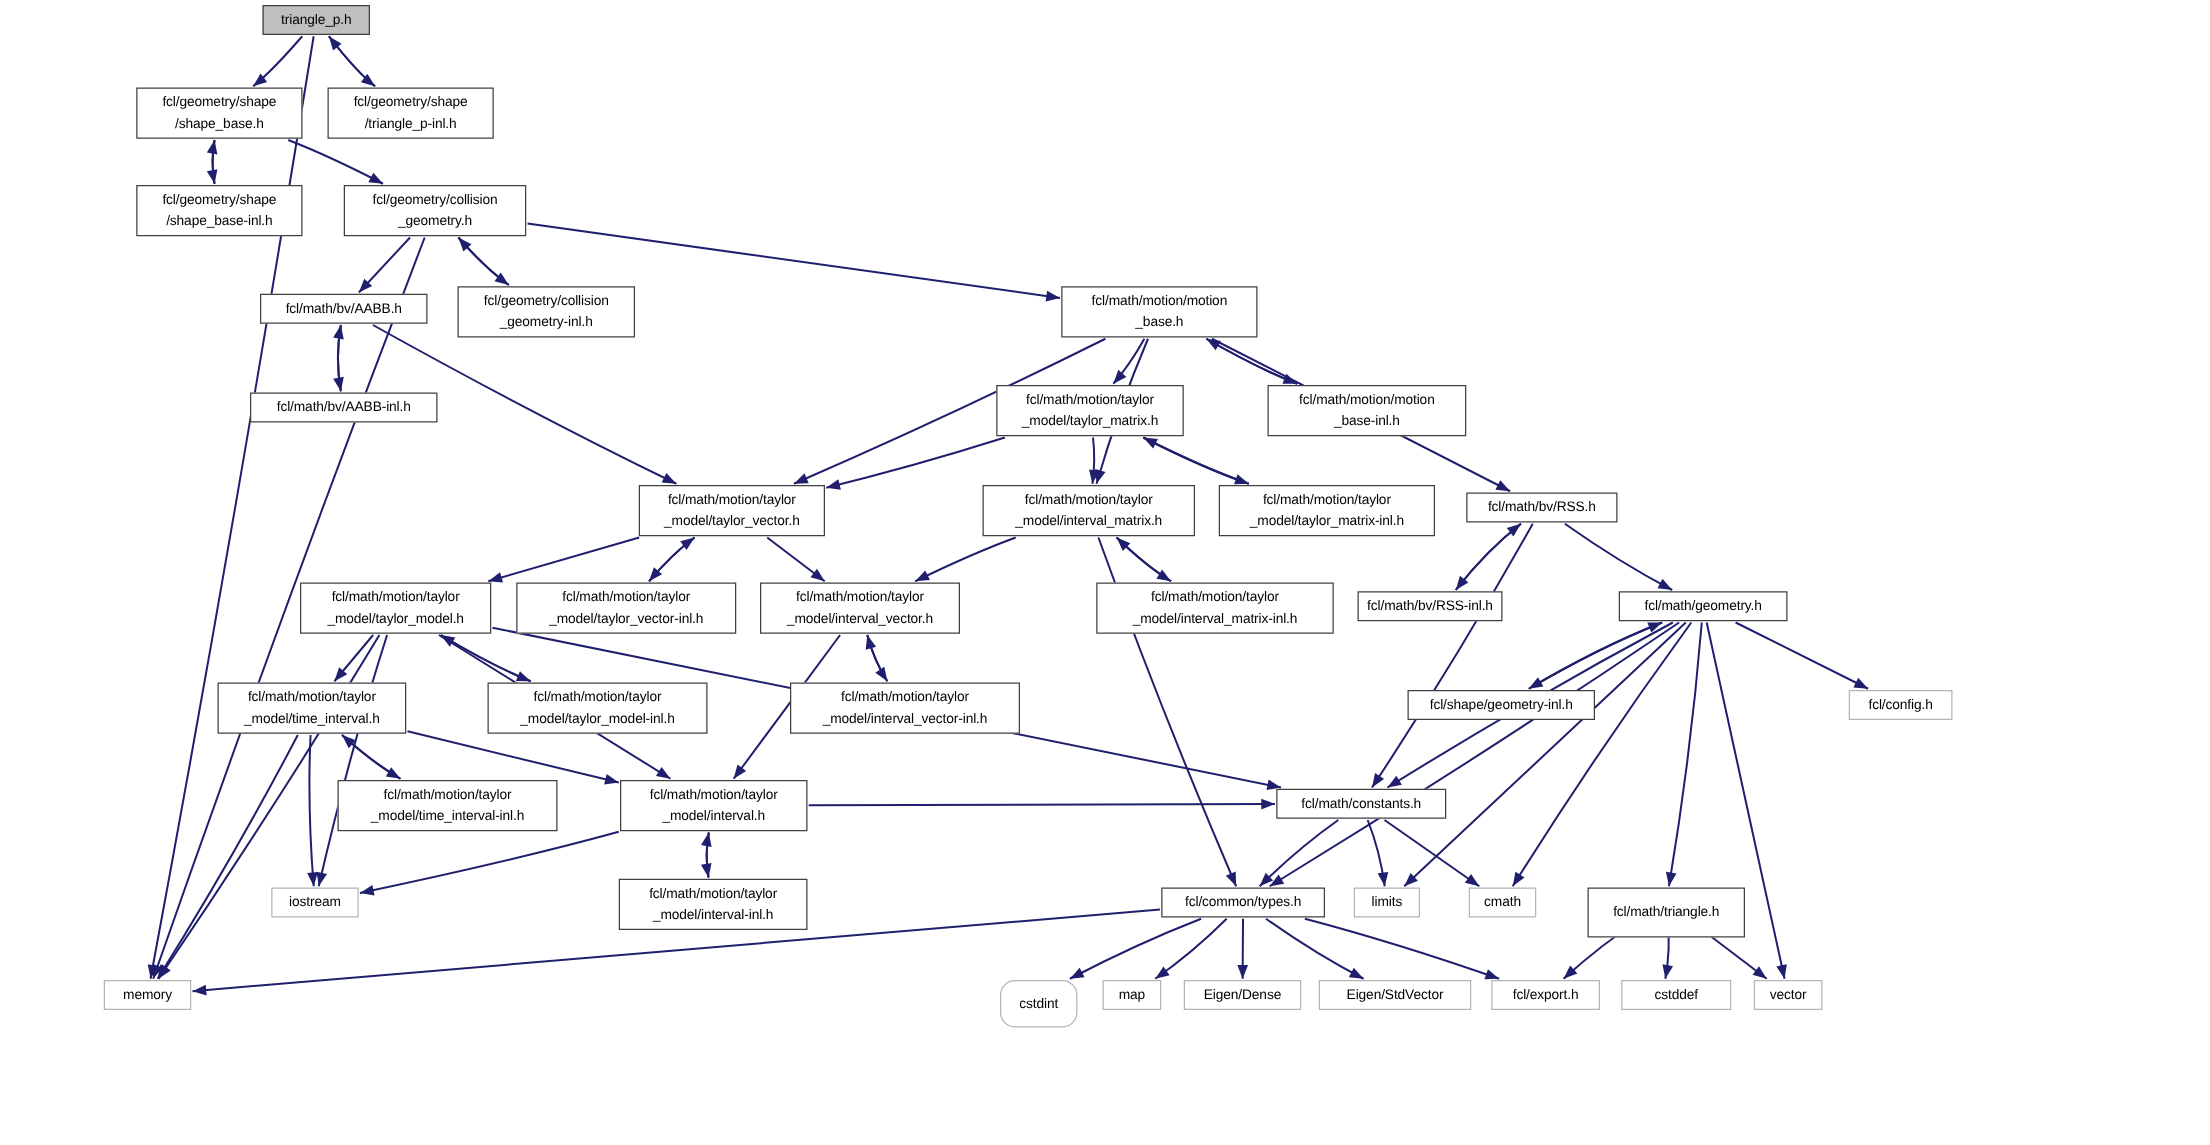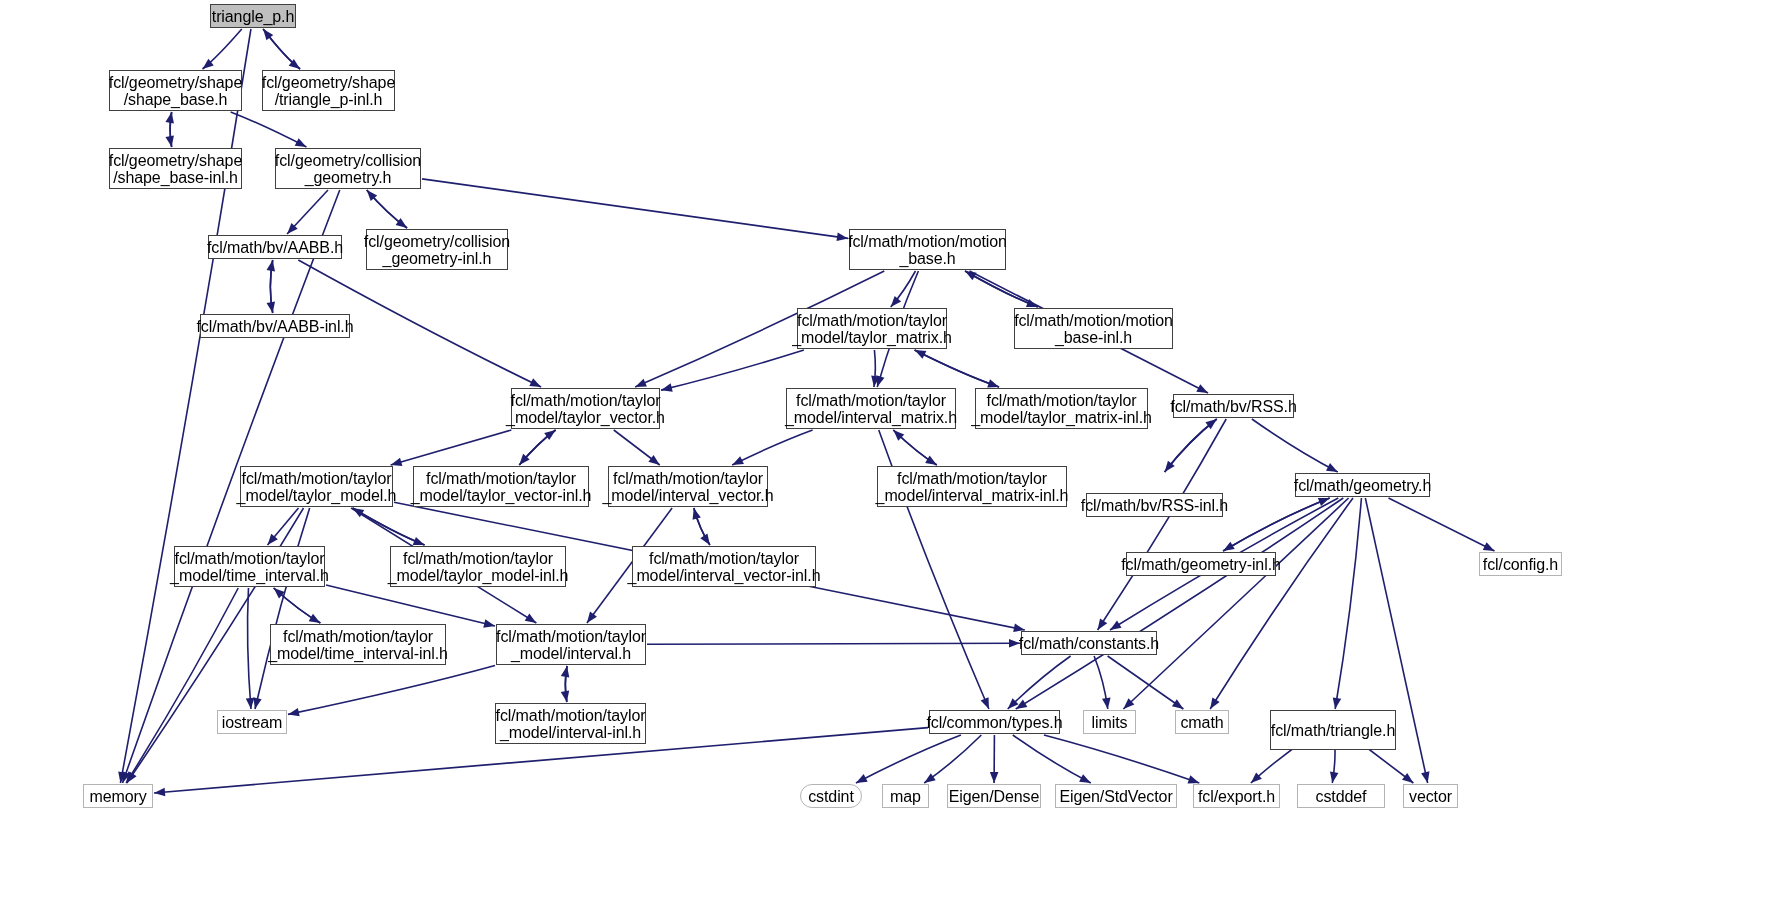--- a/index.html
+++ b/index.html
@@ -34,21 +34,21 @@
   .node {
     position: absolute;
     box-sizing: border-box;
     display: flex;
     align-items: center;
     justify-content: center;
     text-align: center;
     background: #ffffff;
     border: 1.6px solid #404040;
     color: #000000;
-    font-size: 16px;
+    font-size: 11px;
     line-height: 17px;
     letter-spacing: -0.1px;
     white-space: pre;
     z-index: 2;
   }
   .node.system {
     border: 1.3px solid #b4b4b4;
   }
   .node.current {
     background: #bfbfbf;
@@ -245,43 +245,43 @@
 _model/taylor_matrix-inl.h</div>
       <div class="node" style="left: 1173px; top: 394px; width: 121px; height: 24px;">fcl/math/bv/RSS.h</div>
       <div class="node" style="left: 240px; top: 466px; width: 153px; height: 41px;">fcl/math/motion/taylor
 _model/taylor_model.h</div>
       <div class="node" style="left: 413px; top: 466px; width: 176px; height: 41px;">fcl/math/motion/taylor
 _model/taylor_vector-inl.h</div>
       <div class="node" style="left: 608px; top: 466px; width: 160px; height: 41px;">fcl/math/motion/taylor
 _model/interval_vector.h</div>
       <div class="node" style="left: 877px; top: 466px; width: 190px; height: 41px;">fcl/math/motion/taylor
 _model/interval_matrix-inl.h</div>
-      <div class="node" style="left: 1086px; top: 473px; width: 137px; height: 24px; margin-top: 20px;">fcl/math/bv/RSS-inl.h</div>
+      <div class="node" style="left: 1086px; top: 473px; width: 116px; height: 24px;">fcl/math/bv/RSS-inl.h</div>
       <div class="node" style="left: 1295px; top: 473px; width: 135px; height: 24px;">fcl/math/geometry.h</div>
       <div class="node" style="left: 174px; top: 546px; width: 151px; height: 41px;">fcl/math/motion/taylor
 _model/time_interval.h</div>
       <div class="node" style="left: 390px; top: 546px; width: 176px; height: 41px;">fcl/math/motion/taylor
 _model/taylor_model-inl.h</div>
       <div class="node" style="left: 632px; top: 546px; width: 184px; height: 41px;">fcl/math/motion/taylor
 _model/interval_vector-inl.h</div>
-      <div class="node" style="left: 1126px; top: 552px; width: 150px; height: 24px;">fcl/math/geometry-inl.h</div>
+      <div class="node" style="left: 1126px; top: 552px; width: 150px; height: 24px;">fcl/shape/geometry-inl.h</div>
       <div class="node system" style="left: 1479px; top: 552px; width: 83px; height: 24px;">fcl/config.h</div>
       <div class="node" style="left: 270px; top: 624px; width: 176px; height: 41px;">fcl/math/motion/taylor
 _model/time_interval-inl.h</div>
       <div class="node" style="left: 496px; top: 624px; width: 150px; height: 41px;">fcl/math/motion/taylor
 _model/interval.h</div>
       <div class="node" style="left: 1021px; top: 631px; width: 136px; height: 24px;">fcl/math/constants.h</div>
       <div class="node system" style="left: 217px; top: 710px; width: 70px; height: 24px;">iostream</div>
       <div class="node" style="left: 495px; top: 703px; width: 151px; height: 41px;">fcl/math/motion/taylor
 _model/interval-inl.h</div>
       <div class="node" style="left: 929px; top: 710px; width: 131px; height: 24px;">fcl/common/types.h</div>
       <div class="node system" style="left: 1083px; top: 710px; width: 53px; height: 24px;">limits</div>
       <div class="node system" style="left: 1175px; top: 710px; width: 54px; height: 24px;">cmath</div>
       <div class="node" style="left: 1270px; top: 710px; width: 126px; height: 40px;">fcl/math/triangle.h</div>
-      <div class="node system" style="left: 800px; top: 784px; width: 62px; height: 24px; border-radius: 12px;">cstdint</div>
+      <div class="node system" style="left: 800px; top: 784px; width: 62px; height: 38px; border-radius: 12px;">cstdint</div>
       <div class="node system" style="left: 882px; top: 784px; width: 47px; height: 24px;">map</div>
       <div class="node system" style="left: 947px; top: 784px; width: 94px; height: 24px;">Eigen/Dense</div>
       <div class="node system" style="left: 1055px; top: 784px; width: 122px; height: 24px;">Eigen/StdVector</div>
       <div class="node system" style="left: 1193px; top: 784px; width: 87px; height: 24px;">fcl/export.h</div>
       <div class="node system" style="left: 1297px; top: 784px; width: 88px; height: 24px;">cstddef</div>
       <div class="node system" style="left: 1403px; top: 784px; width: 55px; height: 24px;">vector</div>
       <div class="node system" style="left: 83px; top: 784px; width: 70px; height: 24px;">memory</div>
     </div>
 </div>
 

